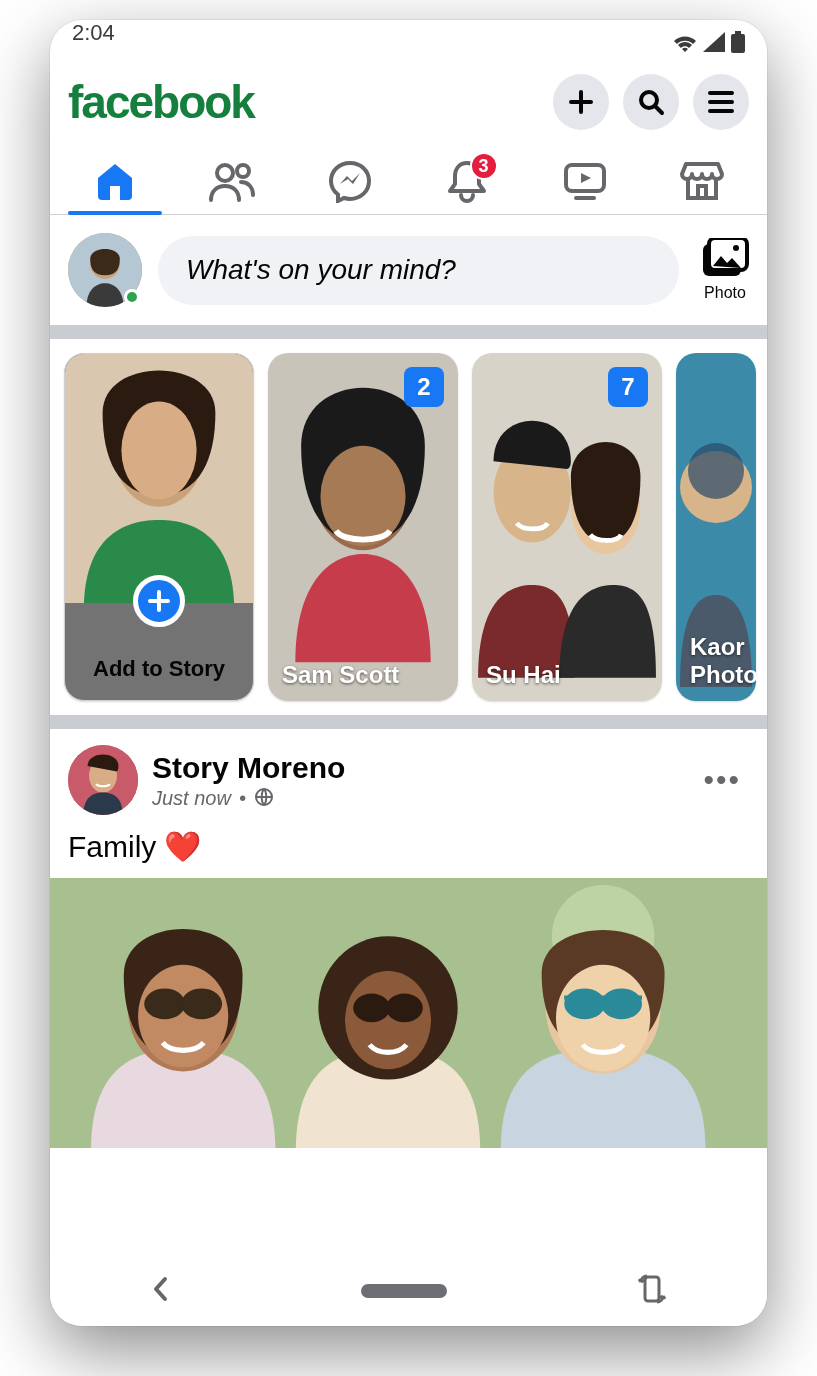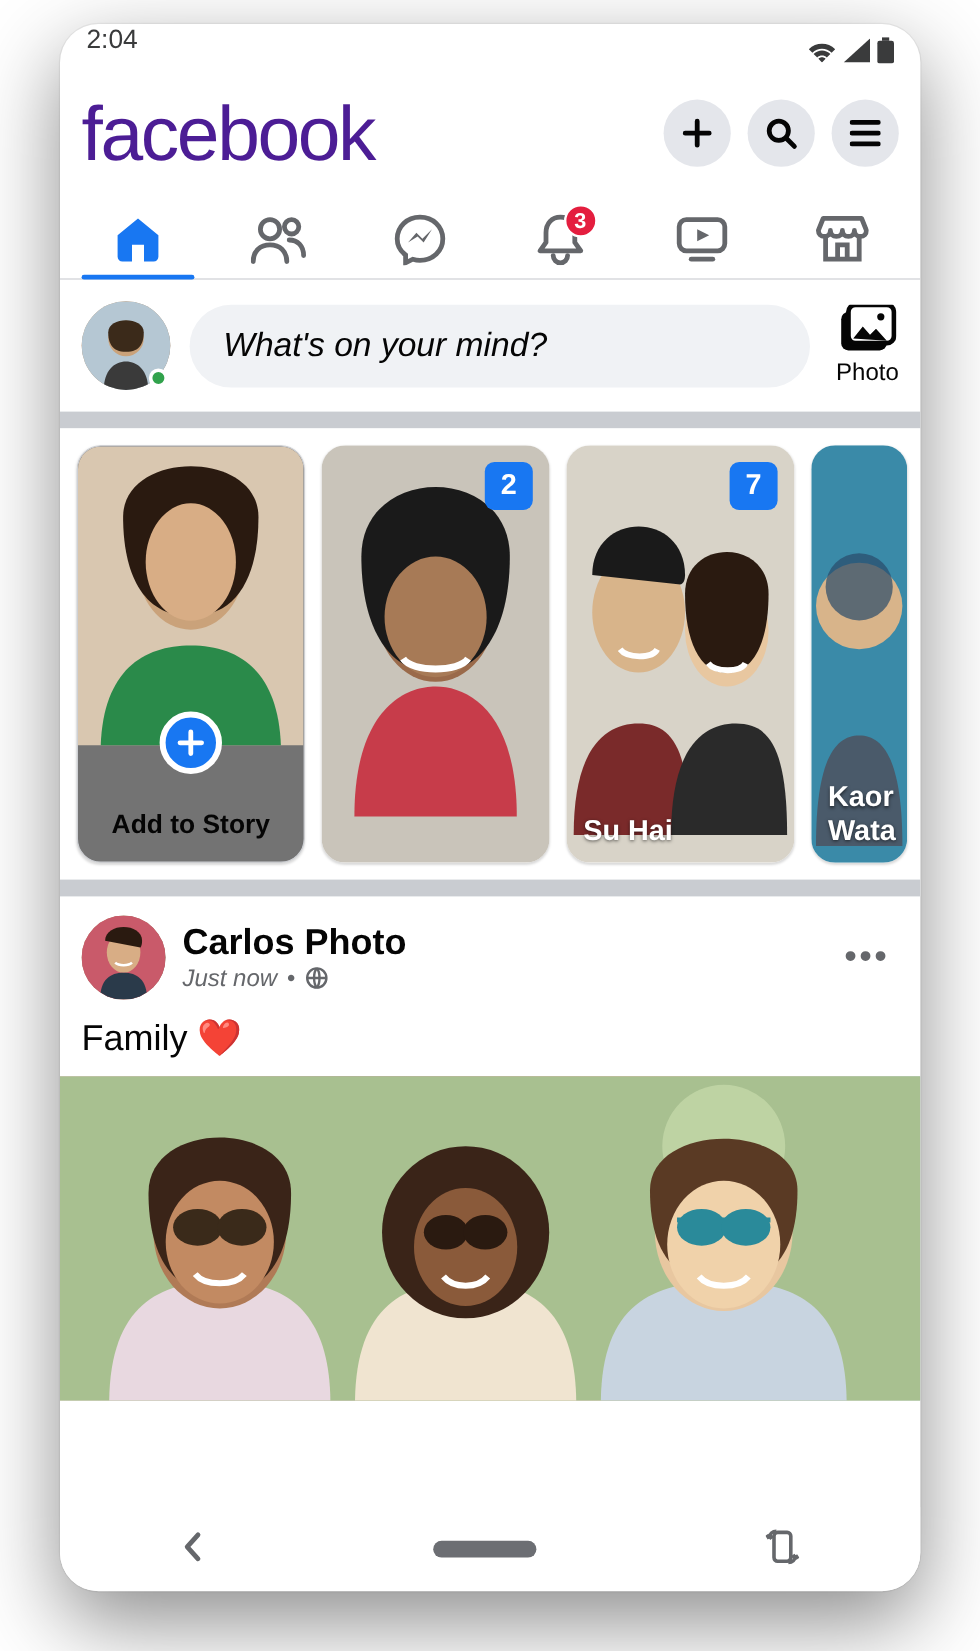--- a/index.html
+++ b/index.html
@@ -35,24 +35,24 @@
   .status-right svg { display:block; }
   
   .header {
     display:flex;
     align-items:center;
     justify-content:space-between;
     padding: 10px 18px 18px 18px;
   }
   .logo {
     font-family: Helvetica, Arial, sans-serif;
-    font-weight: 400;
-    font-size: 64px;
+    font-weight: 700;
+    font-size: 46px;
     letter-spacing: -2px;
-    color: #4c1d95;
+    color: #15803d;
   }
   .header-actions { display:flex; gap:14px; }
   .circle-btn {
     width:56px; height:56px; border-radius:50%;
     background:#e4e6eb;
     display:flex; align-items:center; justify-content:center;
     cursor:pointer;
   }
   
   .tabs {
@@ -112,21 +112,21 @@
     font-size:28px;
     color:#050505;
     cursor:pointer;
     font-style:italic;
   }
   .photo-btn {
     display:flex; flex-direction:column; align-items:center; gap:4px;
     cursor:pointer;
     padding-left: 6px;
   }
-  .photo-btn span { font-size:20px; color:#050505; }
+  .photo-btn span { font-size:16px; color:#050505; }
   
   .stories {
     display:flex;
     gap:14px;
     padding:14px 0 14px 14px;
     overflow:hidden;
     border-bottom:14px solid #c9ccd1;
     background:#fff;
   }
   .story {
@@ -351,20 +351,21 @@
         <svg class="face-svg" viewBox="0 0 100 180" preserveAspectRatio="xMidYMid slice">
             <rect width="100" height="180" fill="#c9c4ba"></rect>
             <path d="M15 160c0-44 20-56 35-56s35 12 35 56z" fill="#c73c4a"></path>
             <ellipse cx="50" cy="70" rx="26" ry="32" fill="#9a6a4a"></ellipse>
             <path d="M18 48c0-40 64-40 64 0 0 28-10 50-32 50S18 76 18 48z" fill="#1a1a1a"></path>
             <ellipse cx="50" cy="74" rx="22" ry="26" fill="#a77a56"></ellipse>
             <path d="M36 92c4 6 24 6 28 0" stroke="#fff" stroke-width="3" fill="none"></path>
           </svg>
       </div>
       <div class="count">2</div>
+      <div class="name">Sam Scott</div>
     </div>
 
     <div class="story">
       <div class="story-img">
         <svg class="face-svg" viewBox="0 0 100 180" preserveAspectRatio="xMidYMid slice">
             <rect width="100" height="180" fill="#d8d3c8"></rect>
             <path d="M4 168c0-38 14-48 28-48s22 10 22 48z" fill="#7a2a2a"></path>
             <path d="M46 168c0-38 14-48 28-48s22 10 22 48z" fill="#2a2a2a"></path>
             <ellipse cx="32" cy="72" rx="20" ry="26" fill="#d8b48a"></ellipse>
             <ellipse cx="70" cy="80" rx="18" ry="24" fill="#e8c7a0"></ellipse>
@@ -379,21 +380,21 @@
 
     <div class="story" style="width:80px">
       <div class="story-img">
         <svg class="face-svg" viewBox="0 0 40 180" preserveAspectRatio="xMinYMid slice">
             <rect width="40" height="180" fill="#3a8aa8"></rect>
             <circle cx="20" cy="70" r="18" fill="#d8b48a"></circle>
             <circle cx="20" cy="62" r="14" fill="#2a4a6a" opacity="0.7"></circle>
             <path d="M2 170c0-36 8-46 18-46s18 10 18 46z" fill="#4a5a6a"></path>
           </svg>
       </div>
-      <div class="name">Kaor Wata</div>
+      <div class="name">Kaor Photo</div>
     </div>
   </div>
 
   <div class="post">
     <div class="post-header">
       <div class="post-avatar">
         <svg class="face-svg" viewBox="0 0 100 100">
             <defs>
               <clipPath id="c2">
                 <circle cx="50" cy="50" r="50"></circle>
@@ -402,21 +403,21 @@
             <g clip-path="url(#c2)">
               <rect width="100" height="100" fill="#c95a6a"></rect>
               <ellipse cx="50" cy="44" rx="20" ry="24" fill="#d8ad85"></ellipse>
               <path d="M28 30c0-22 44-22 44 0 0 6-2 8-2 8" fill="#2a1a10"></path>
               <path d="M22 100c0-24 12-32 28-32s28 8 28 32z" fill="#2a3a4a"></path>
               <path d="M40 56c4 4 16 4 20 0" stroke="#fff" stroke-width="3" fill="none"></path>
             </g>
           </svg>
       </div>
       <div class="post-meta">
-        <div class="post-author">Carlos Photo</div>
+        <div class="post-author">Story Moreno</div>
         <div class="post-time">
           <span>Just now</span>
           <span>•</span>
           <svg width="20" height="20" viewBox="0 0 20 20">
               <circle cx="10" cy="10" r="8" fill="none" stroke="#65676b" stroke-width="2"></circle>
               <path d="M2 10h16M10 2c3 3 3 13 0 16M10 2c-3 3-3 13 0 16" fill="none" stroke="#65676b" stroke-width="2"></path>
             </svg>
         </div>
       </div>
       <div class="more-btn">•••</div>

